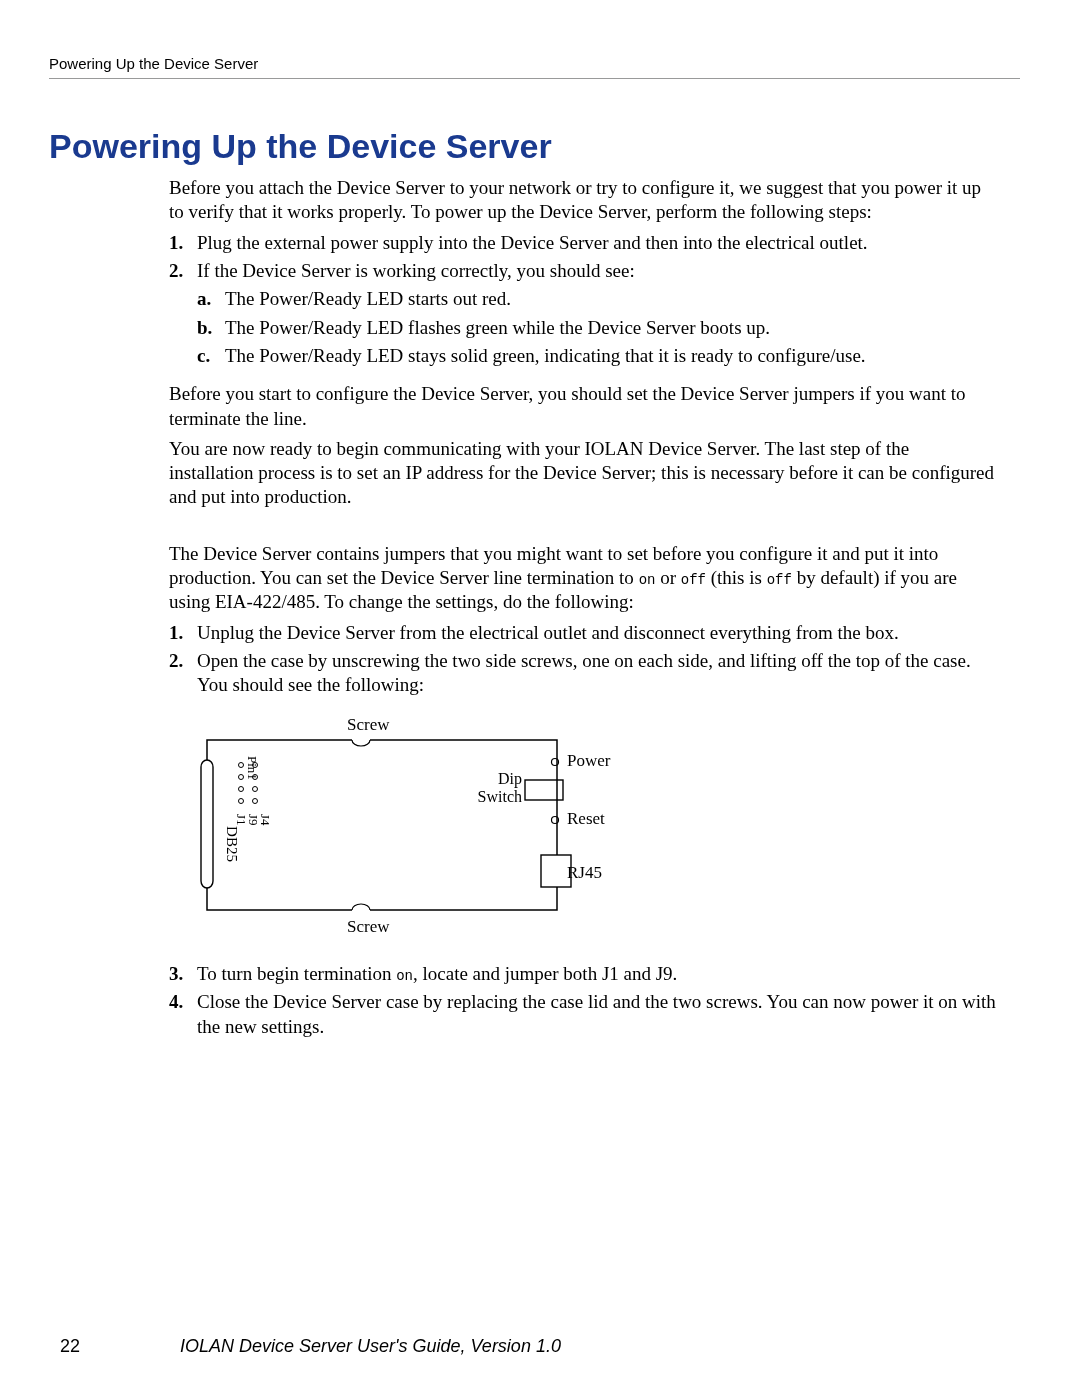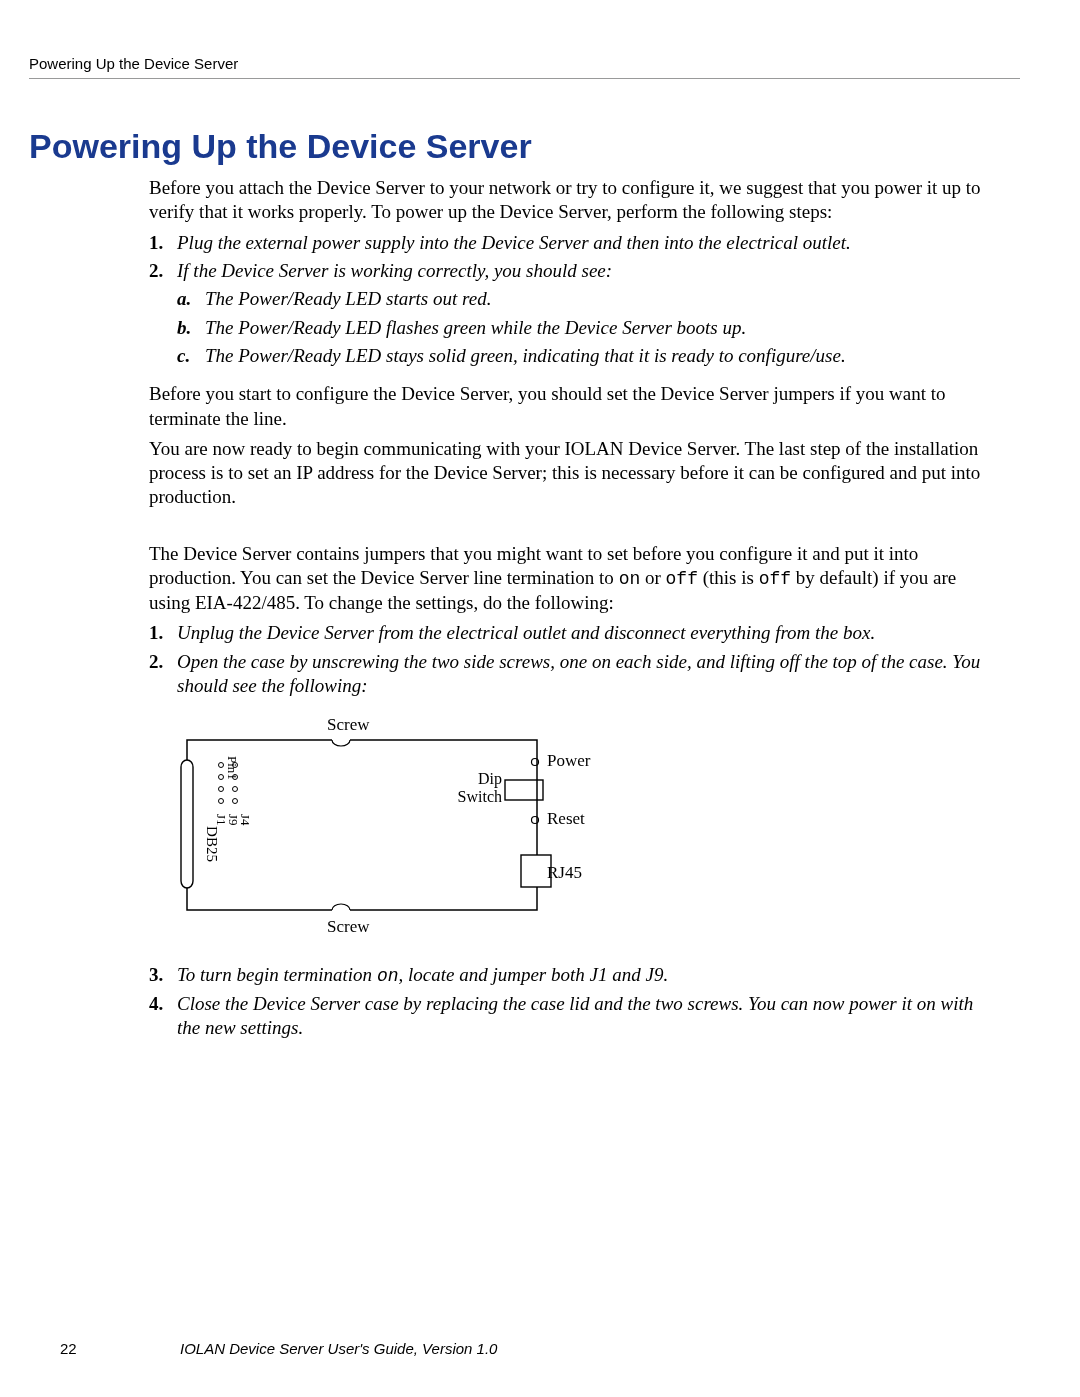--- a/index.html
+++ b/index.html
@@ -4,21 +4,21 @@
 <style>
   body {
     margin: 0;
     padding: 0;
     background: #fff;
     font-family: "Times New Roman", Times, serif;
     color: #000;
     width: 1080px;
   }
   .page {
-    padding: 55px 60px 40px 29px;
+    padding: 55px 60px 40px 49px;
     box-sizing: border-box;
     min-height: 1397px;
     position: relative;
   }
   .running-head {
     font-family: Arial, Helvetica, sans-serif;
     font-size: 15px;
     color: #000;
     padding-bottom: 6px;
     border-bottom: 1px solid #999a9a;
@@ -45,50 +45,50 @@
   }
   ol.main > li {
     display: flex;
     margin-bottom: 4px;
   }
   ol.main > li > .num {
     font-weight: 700;
     width: 28px;
     flex: 0 0 28px;
   }
-  ol.main > li > .txt { flex: 1; font-style: italic; }
+  ol.main > li > .txt { flex: 1; }
   ol.sub {
     list-style: none;
     padding-left: 0;
     margin: 4px 0 4px 0;
   }
   ol.sub > li { display: flex; margin-bottom: 4px; }
   ol.sub > li > .num {
     font-weight: 700;
     width: 28px;
     flex: 0 0 28px;
   }
   ol.sub > li > .txt { flex: 1; }
-  code.inline { font-family: "Courier New", monospace; font-size: 18px; }
+  code.inline { font-family: "Courier New", monospace; font-size: 14px; }
   .gap { height: 26px; }
 
   
   .diagram-wrap {
     margin: 12px 0 16px 28px;
   }
   svg text { font-family: "Times New Roman", Times, serif; }
 
   .footer {
     position: absolute;
     bottom: 40px;
     left: 60px;
     right: 60px;
     display: flex;
     font-family: Arial, Helvetica, sans-serif;
-    font-size: 15px;
+    font-size: 18px;
   }
   .footer .pnum { width: 120px; }
   .footer .ftxt { flex: 1; text-align: left; padding-right:120px;font-style:italic;}
 </style>
 </head>
 <body>
 
 <div class="page">
 
   <div class="running-head">Powering Up the Device Server</div>

